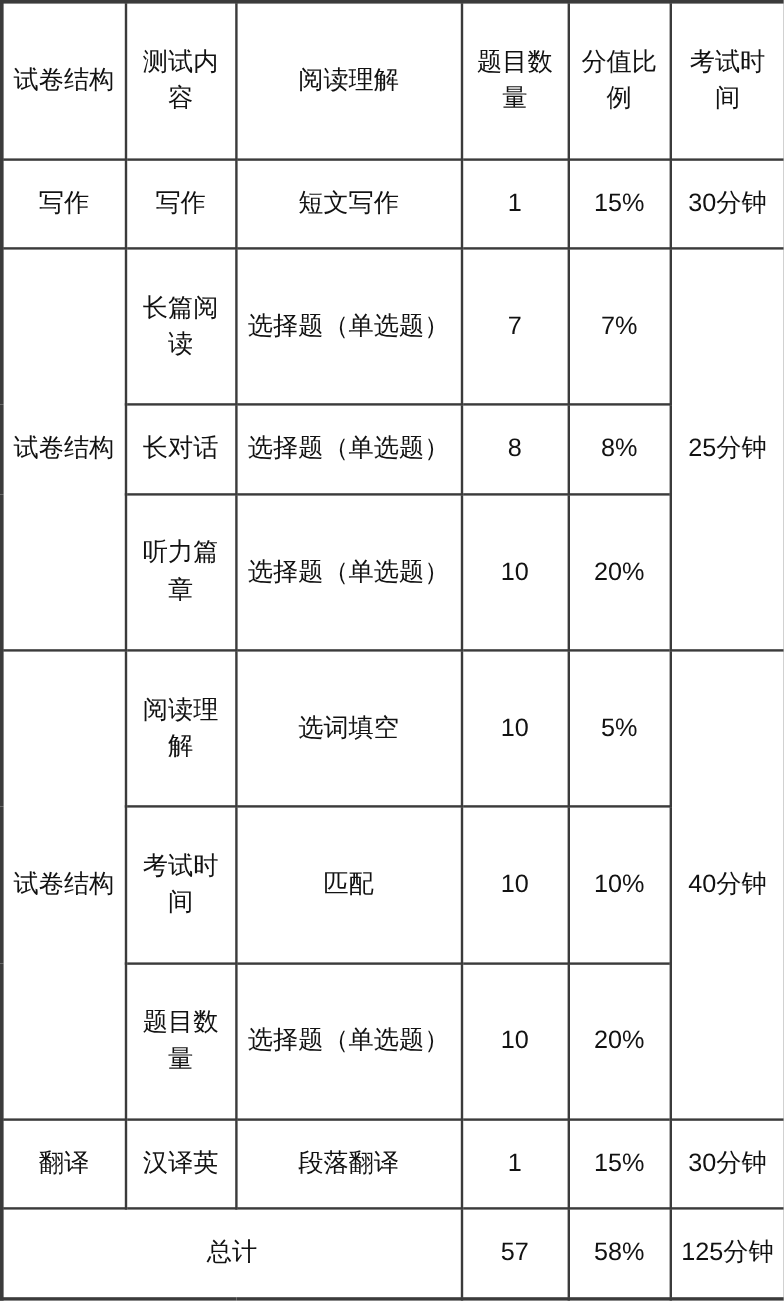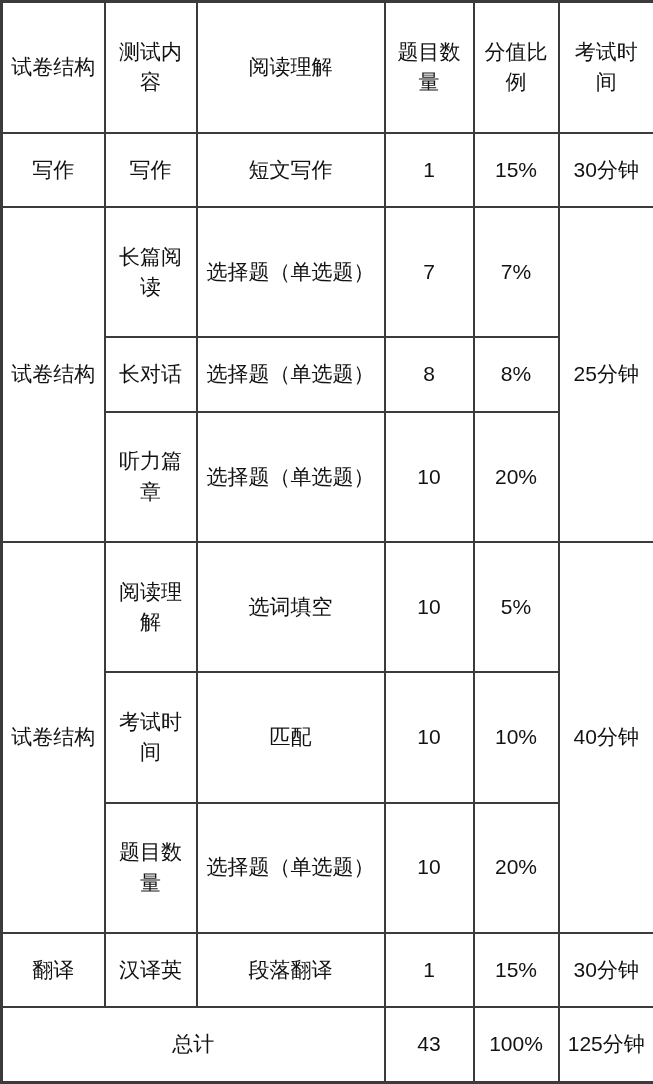--- a/index.html
+++ b/index.html
@@ -137,19 +137,19 @@
         <td>翻译</td>
         <td>汉译英</td>
         <td>段落翻译</td>
         <td>1</td>
         <td>15%</td>
         <td>30分钟</td>
       </tr>
 
       <tr>
         <td colspan="3" class="total-label">总计</td>
-        <td>43</td>
-        <td class="total-pct">100%</td>
+        <td>57</td>
+        <td class="total-pct">58%</td>
         <td>125分钟</td>
       </tr>
     </tbody>
   </table>
 </div>
 
 </body></html>

